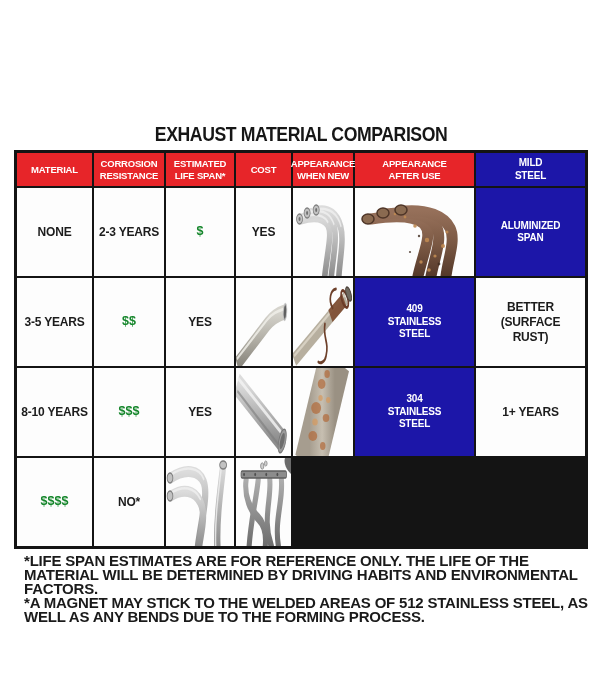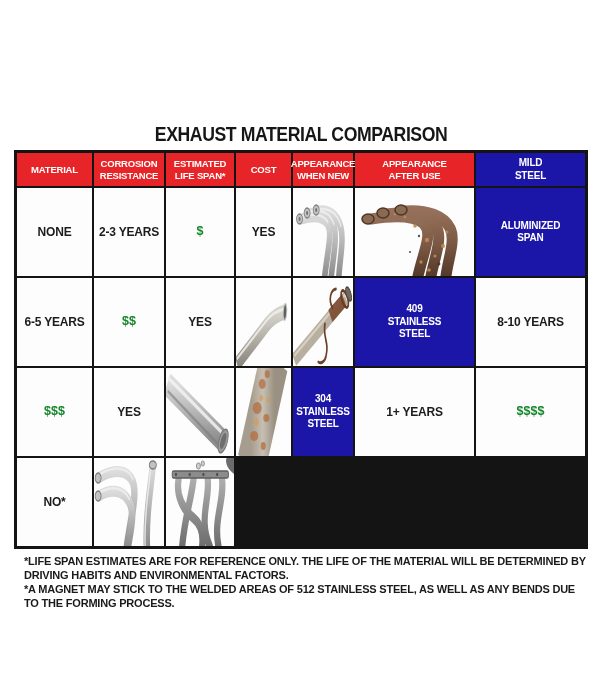--- a/index.html
+++ b/index.html
@@ -38,21 +38,21 @@
     text-align:center;font-weight:700;font-size:12px;
     letter-spacing:-0.2px;line-height:1.25;white-space:pre-line;
     overflow:hidden;
   }
   .cell.material{background:#1c16a8;color:#ffffff;font-size:10px;}
   .cell.cost{color:#15862b;font-size:12.5px;letter-spacing:0;}
   .cell.photo{padding:0;}
   .cell.photo svg{display:block;width:100%;height:100%;}
   .footnotes{
     position:absolute;left:24px;top:554px;width:566px;
-    font-size:11px;font-weight:700;color:#1a1a1a;
+    font-size:15px;font-weight:700;color:#1a1a1a;
     letter-spacing:-0.2px;line-height:14px;
   }
   .footnotes p{margin:0;}
   .defs{position:absolute;width:0;height:0;}
 </style>
 </head>
 <body>
 
 <svg class="defs" aria-hidden="true">
   <defs>
@@ -157,21 +157,21 @@
         <g fill="#8a6a50" stroke="#4e3527" stroke-width="1.5">
           <ellipse cx="13" cy="31" rx="6" ry="5"></ellipse>
             <ellipse cx="28" cy="25" rx="6" ry="5"></ellipse>
             <ellipse cx="46" cy="22" rx="6" ry="5"></ellipse>
         </g>
       </svg>
     </div>
 
     <div class="cell material">ALUMINIZED
 SPAN</div>
-    <div class="cell">6-5 YEARS</div>
+    <div class="cell">3-5 YEARS</div>
     <div class="cell cost">$$</div>
     <div class="cell">YES</div>
     <div class="cell photo">
       <svg viewBox="0 0 119 88" preserveAspectRatio="none" aria-label="clean-aluminized-bent-pipe-photo">
         <path d="M2,86 L68,46 C80,39 92,36 105,34" stroke="url(#gAlum)" stroke-width="15" fill="none"></path>
         <path d="M2,81 L67,42 C79,35 91,33 103,31" stroke="#f0efe9" stroke-width="3" fill="none" opacity="0.85"></path>
         <ellipse cx="106" cy="34" rx="4" ry="8.5" transform="rotate(8 106 34)" fill="#8f8f8f" stroke="#c9c9c9" stroke-width="1.5"></ellipse>
         <ellipse cx="106" cy="34" rx="2.4" ry="6.2" transform="rotate(8 106 34)" fill="#5f5f5f"></ellipse>
       </svg>
     </div>
@@ -183,20 +183,23 @@
         <ellipse cx="94" cy="21" rx="5" ry="9.5" transform="rotate(-33 94 21)" fill="none" stroke="#6b3b27" stroke-width="3"></ellipse>
         <ellipse cx="101" cy="16" rx="4" ry="8" transform="rotate(-33 101 16)" fill="#6f6a60" stroke="#4c4038" stroke-width="1.5"></ellipse>
         <path d="M58,46 C54,60 66,64 60,78 C58,84 50,86 46,84" stroke="#6d402a" stroke-width="3" fill="none" stroke-linecap="round"></path>
         <path d="M72,30 C64,22 68,12 78,11" stroke="#6d402a" stroke-width="3" fill="none" stroke-linecap="round"></path>
       </svg>
     </div>
 
     <div class="cell material">409
 STAINLESS
 STEEL</div>
+    <div class="cell">BETTER
+(SURFACE
+RUST)</div>
     <div class="cell">8-10 YEARS</div>
     <div class="cell cost">$$$</div>
     <div class="cell">YES</div>
     <div class="cell photo">
       <svg viewBox="0 0 119 88" preserveAspectRatio="none" aria-label="polished-straight-stainless-tube-photo">
         <path d="M2,16 L98,72" stroke="url(#gSilver)" stroke-width="24" fill="none"></path>
         <path d="M4,10 L97,64" stroke="#f2f2f2" stroke-width="4" fill="none" opacity="0.85"></path>
         <path d="M3,23 L96,79" stroke="#7c7c7c" stroke-width="3" fill="none" opacity="0.6"></path>
         <ellipse cx="100" cy="73" rx="7" ry="13" transform="rotate(30 100 73)" fill="#9b9b9b" stroke="#757575" stroke-width="1.5"></ellipse>
         <ellipse cx="100" cy="73" rx="4" ry="9" transform="rotate(30 100 73)" fill="#6e6e6e"></ellipse>

